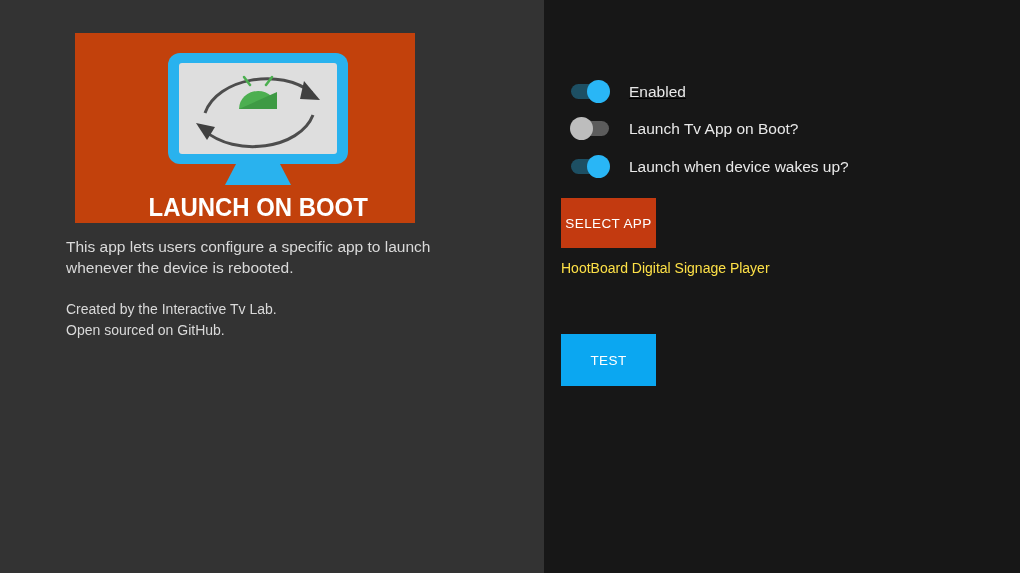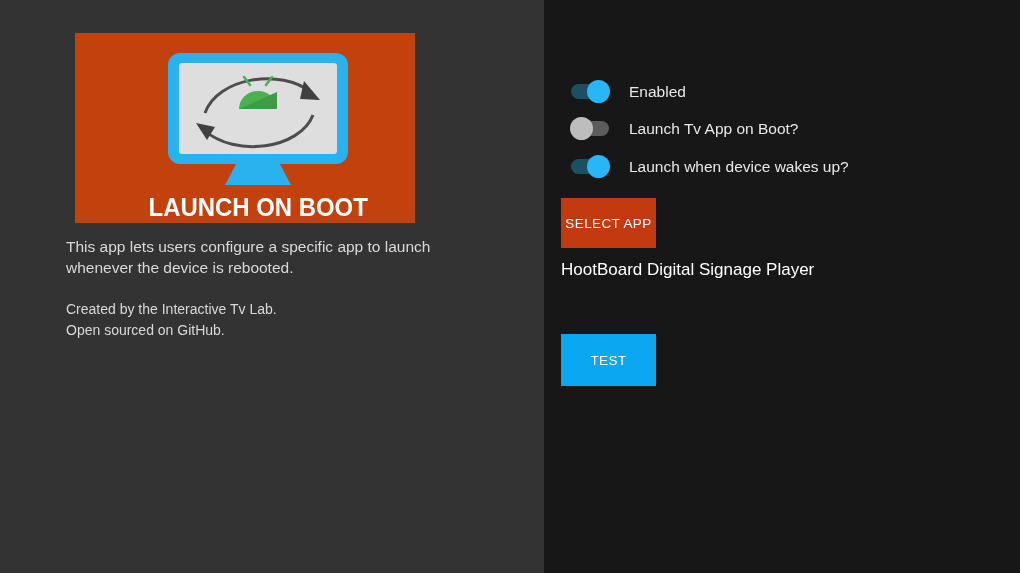--- a/index.html
+++ b/index.html
@@ -67,21 +67,21 @@
     background: #171717;
   }
 
   .toggle-row {
     position: absolute;
     left: 26px;
     height: 23px;
     display: flex;
     align-items: center;
   }
-  .toggle-row.r1 { top: 80px; }
+  .toggle-row.r1 { top: 80px; text-decoration: underline; }
   .toggle-row.r2 { top: 117px; }
   .toggle-row.r3 { top: 155px; }
 
   .switch {
     position: relative;
     width: 40px; height: 23px;
     flex: 0 0 auto;
     cursor: pointer;
   }
   .switch .track {
@@ -129,22 +129,22 @@
   }
   .test-btn {
     left: 17px; top: 334px;
     width: 95px; height: 52px;
     background: #0ba7f1;
   }
 
   .selected-app {
     position: absolute;
     left: 17px; top: 260px;
-    color: #ffffff;
-    font-size: 17px;
+    color: #fde047;
+    font-size: 14px;
     white-space: nowrap;
   }
 </style>
 </head>
 <body>
 
 <div class="screen">
 
   <div class="left-panel">
 

